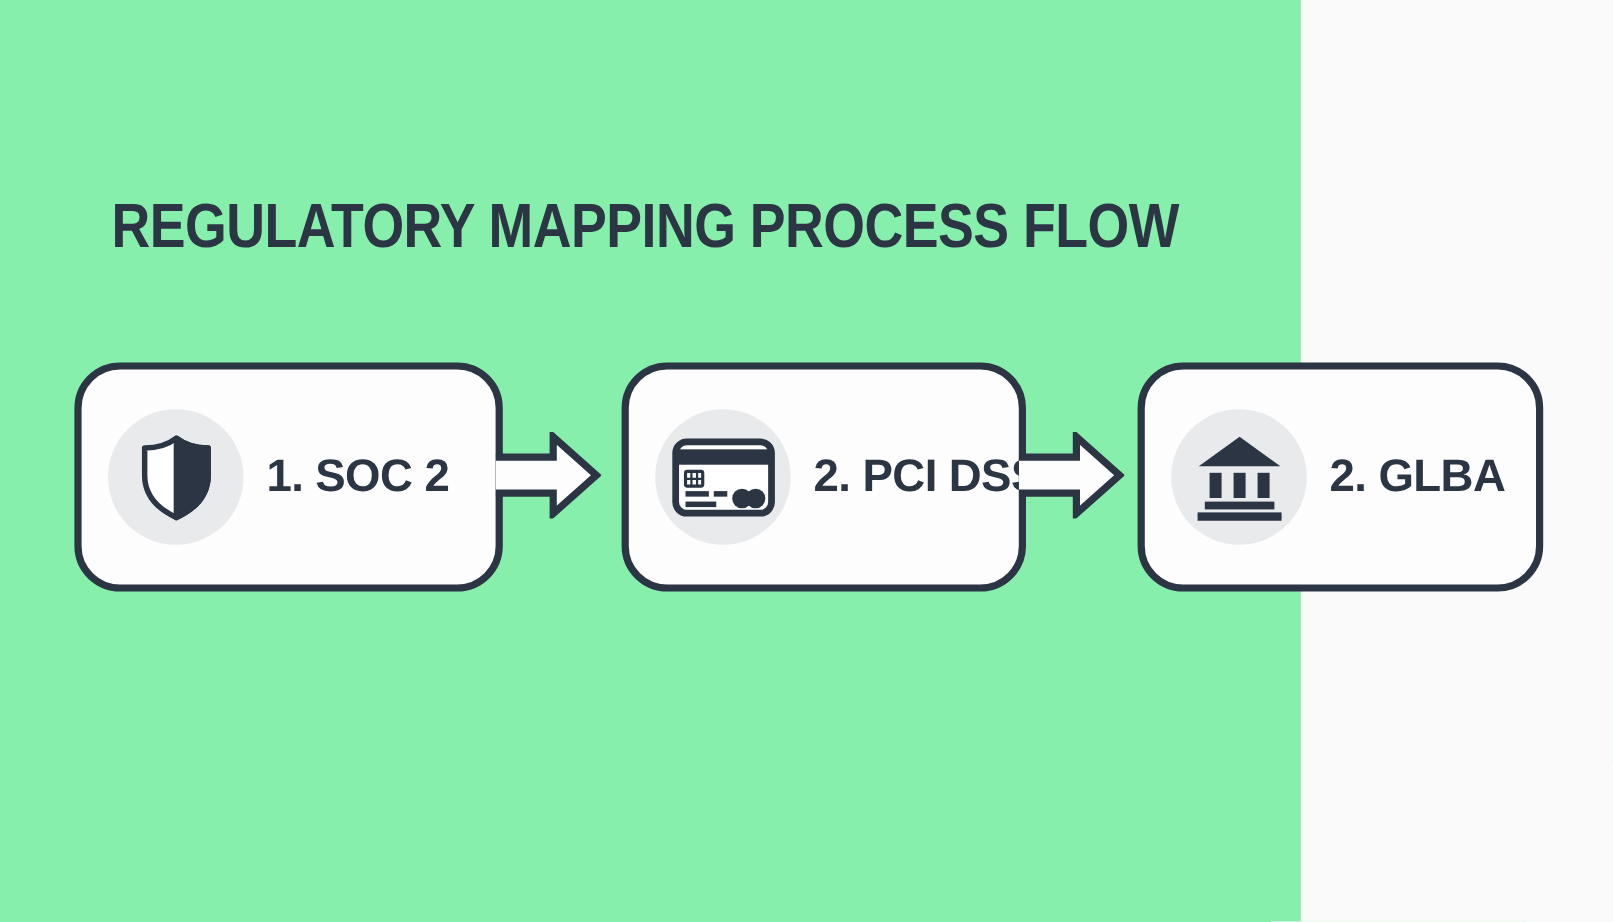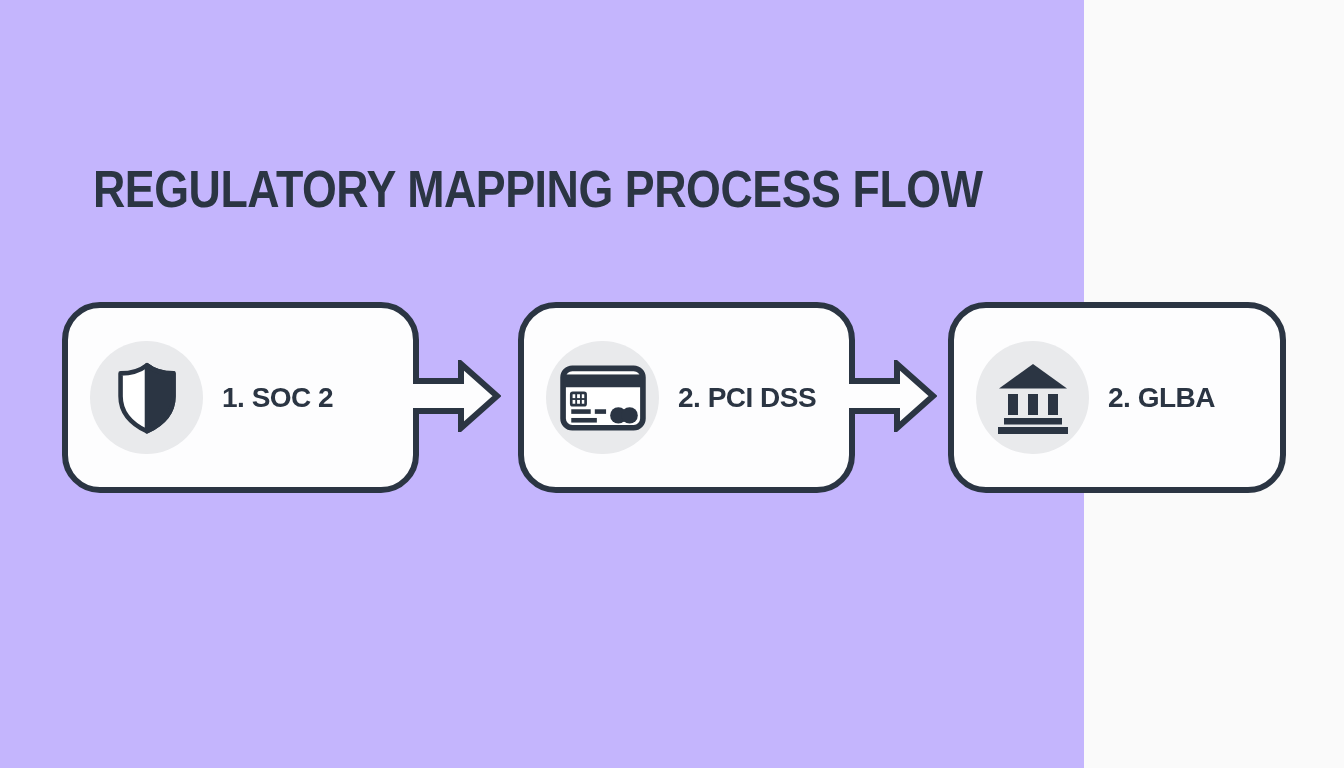--- a/index.html
+++ b/index.html
@@ -9,21 +9,21 @@
     height: 768px;
     overflow: hidden;
     background: #fafafa;
     font-family: "Liberation Sans", "DejaVu Sans", sans-serif;
   }
 
   .canvas {
     position: relative;
     width: 1084px;
     height: 768px;
-    background: #c4b5fd;
+    background: #86efac;
   }
 
   .title {
     position: absolute;
     left: 93px;
     top: 159px;
     font-size: 52px;
     font-weight: 700;
     color: #2b3543;
     letter-spacing: -0.5px;
@@ -54,21 +54,21 @@
     height: 113px;
     border-radius: 50%;
     background: #e9eaec;
     display: flex;
     align-items: center;
     justify-content: center;
     flex: 0 0 auto;
   }
 
   .step-label {
-    font-size: 28px;
+    font-size: 38px;
     font-weight: 700;
     color: #2b3543;
     letter-spacing: -0.5px;
     white-space: nowrap;
   }
 
   .flow-arrow {
     position: absolute;
     top: 360px;
     width: 88px;

